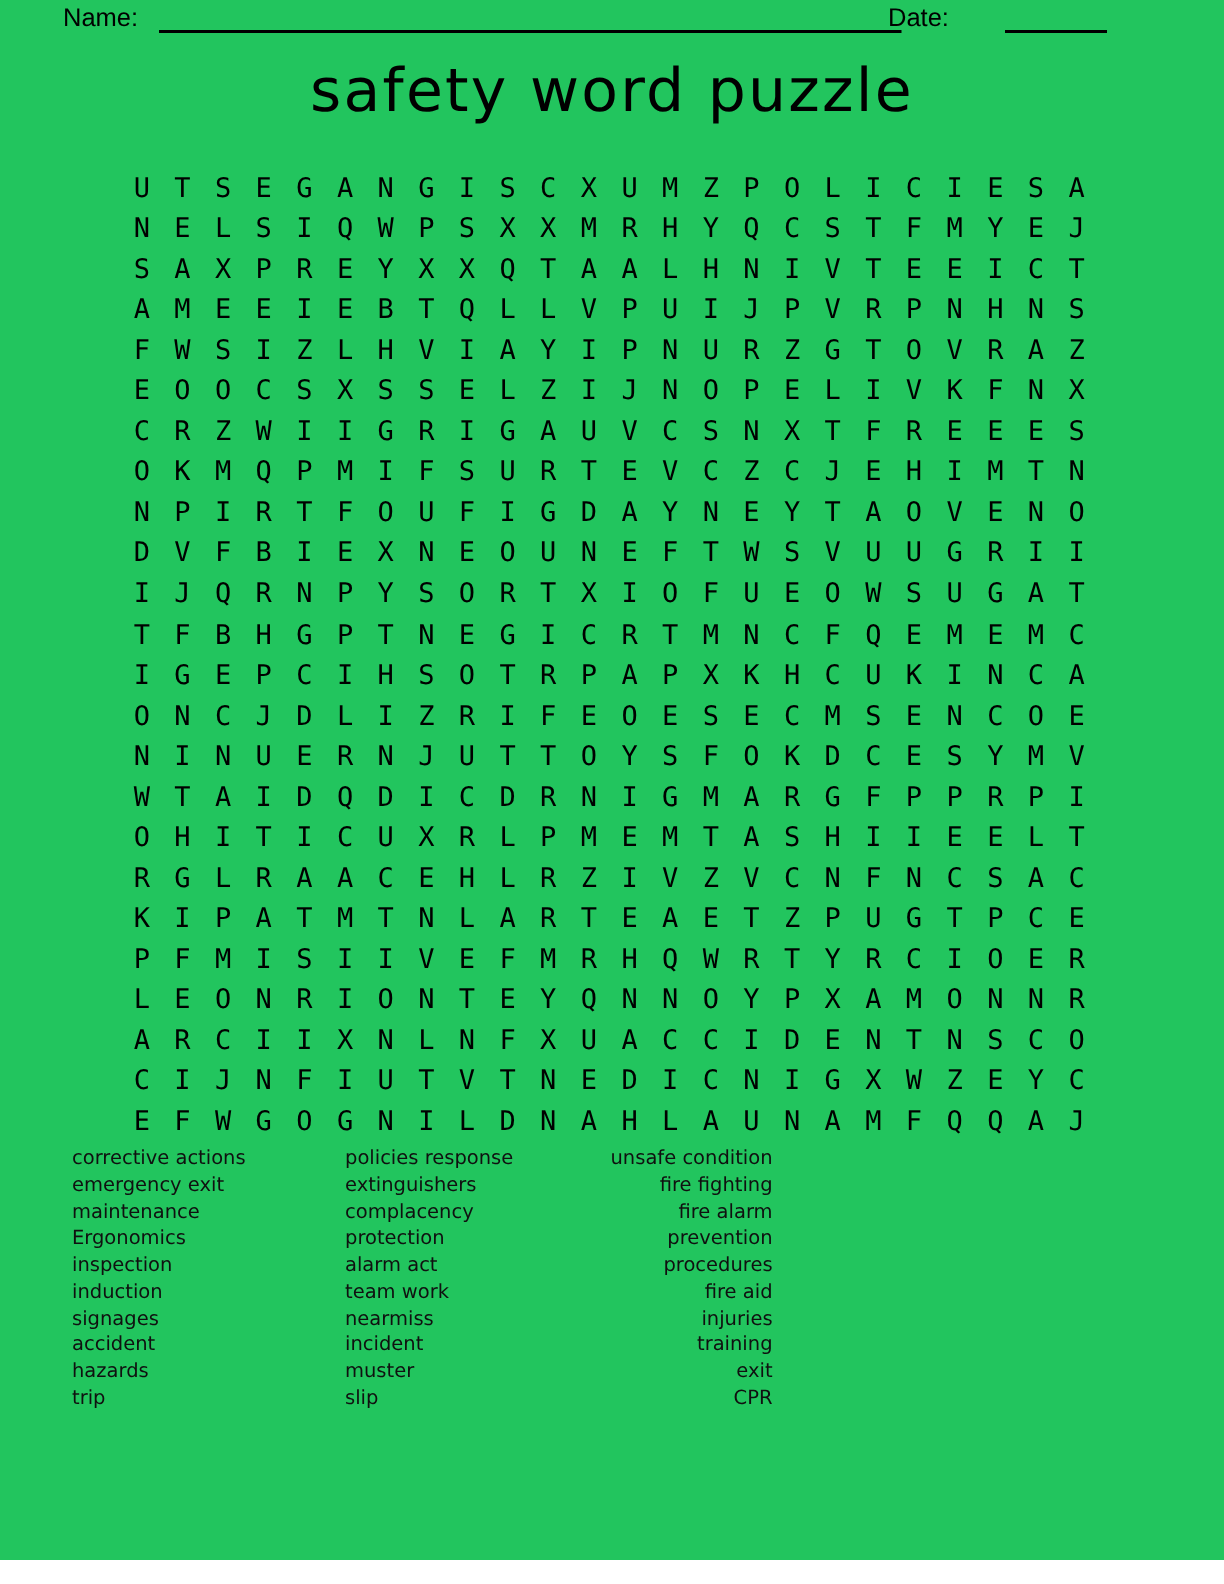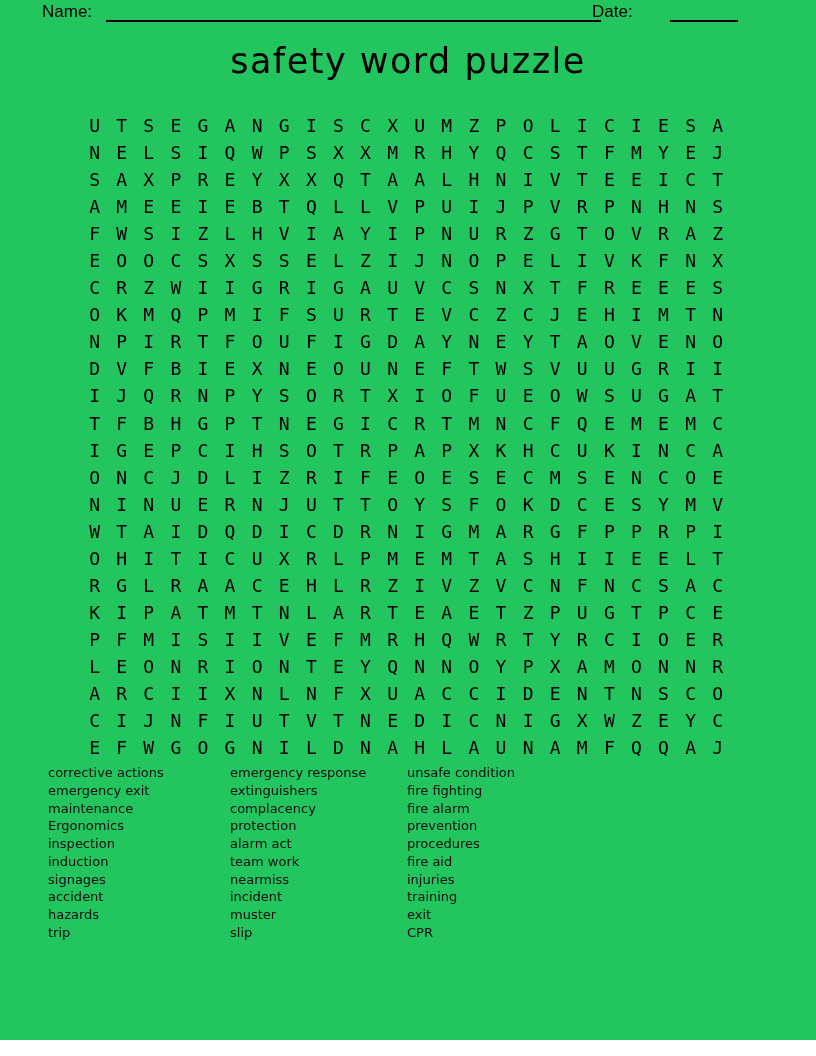--- a/index.html
+++ b/index.html
@@ -33,21 +33,21 @@
   .name-line { left: 106px; width: 495px; }
   .date-line { left: 670px; width: 68px; }
   
   .title {
     position: absolute;
     top: 30px;
     left: 0;
     width: 816px;
     text-align: center;
     font-family: "DejaVu Sans", sans-serif;
-    font-size: 35px;
+    font-size: 40px;
     letter-spacing: 1.5px;
     line-height: 62px;
     color: #000000;
     white-space: nowrap;
   }
   
   .grid {
     position: absolute;
     left: 81px;
     top: 112px;
@@ -67,21 +67,21 @@
   .word-col {
     position: absolute;
     top: 764px;
     font-family: "DejaVu Sans", sans-serif;
     font-size: 13px;
     color: #101010;
     white-space: nowrap;
   }
   .word-col-1 { left: 48px; }
   .word-col-2 { left: 230px; }
-  .word-col-3 { left: 407px; }
+  .word-col-3 { left: 407px; text-align: right; }
   .word-col-4 { left: 588px; }
   .word {
     height: 17.75px;
     line-height: 17.75px;
   }
 </style>
 </head>
 <body>
 
 <div class="page">
@@ -679,21 +679,21 @@
       <div class="word">maintenance</div>
       <div class="word">Ergonomics</div>
       <div class="word">inspection</div>
       <div class="word">induction</div>
       <div class="word">signages</div>
       <div class="word">accident</div>
       <div class="word">hazards</div>
       <div class="word">trip</div>
     </div>
   <div class="word-col word-col-2">
-      <div class="word">emergency response</div>
+      <div class="word">policies response</div>
       <div class="word">extinguishers</div>
       <div class="word">complacency</div>
       <div class="word">protection</div>
       <div class="word">alarm act</div>
       <div class="word">team work</div>
       <div class="word">nearmiss</div>
       <div class="word">incident</div>
       <div class="word">muster</div>
       <div class="word">slip</div>
     </div>

